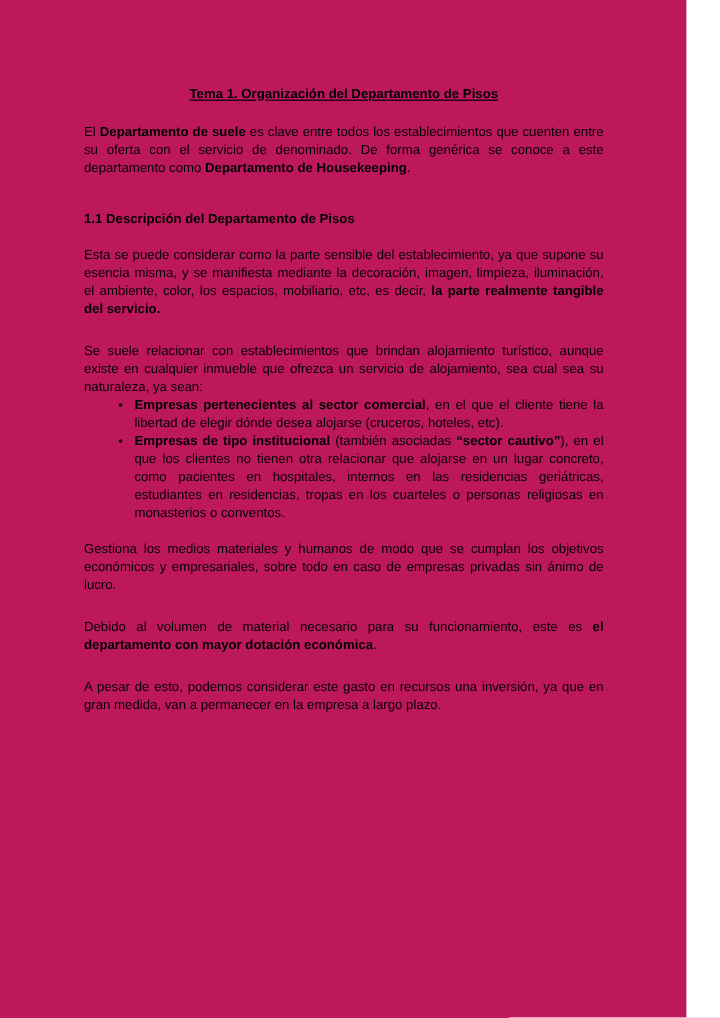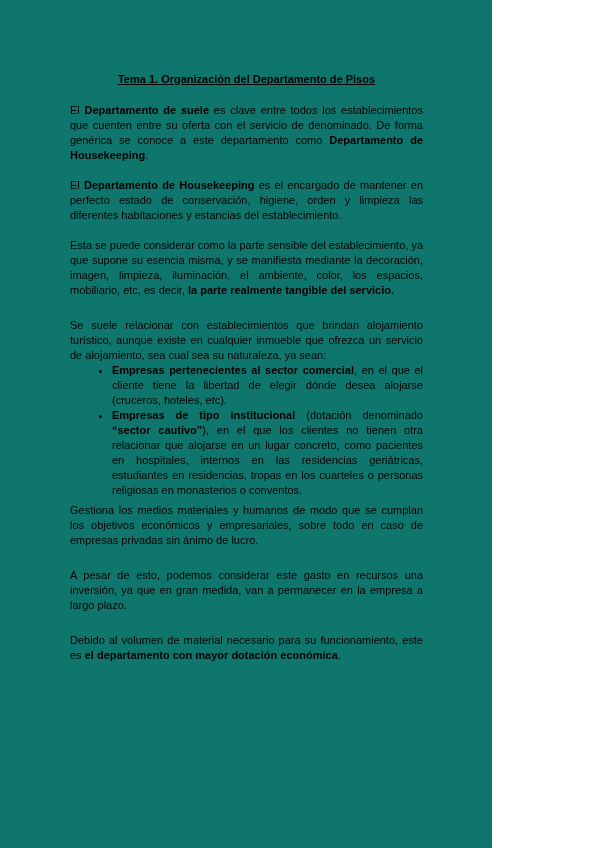--- a/index.html
+++ b/index.html
@@ -2,24 +2,24 @@
 <html><head>
 <meta charset="utf-8">
 <style>
   html, body {
     margin: 0;
     padding: 0;
     background: #ffffff;
   }
   .page {
     position: relative;
-    width: 492px;
+    width: 572px;
     height: 848px;
     box-sizing: border-box;
-    background: #0f766e;
+    background: #be185d;
     padding: 72px 69px 0 70px;
     font-family: "Liberation Sans", sans-serif;
     font-size: 11px;
     line-height: 15px;
     color: #000000;
     overflow: hidden;
   }
   .doc-title {
     text-align: center;
     margin: 0 0 16px 0;
@@ -31,52 +31,52 @@
   }
   p {
     margin: 0 0 15px 0;
     text-align: justify;
   }
   p.tight {
     margin-bottom: 0;
     margin-top: 20px;
   }
   ul {
-    margin: 0 0 5px 0;
+    margin: 0 0 15px 0;
     padding-left: 42px;
     list-style: disc;
   }
   li {
     text-align: justify;
   }
   b { font-weight: bold; }
   .u { text-decoration: underline; }
 </style>
 </head>
 <body>
 
 <div class="page">
 
   <div class="doc-title"><b class="u">Tema 1. Organización del Departamento de Pisos</b></div>
 
   <p><span>El </span><b>Departamento de suele</b><span> es clave entre todos los establecimientos que cuenten entre su oferta con el servicio de denominado. De forma genérica se conoce a este departamento como </span><b>Departamento de Housekeeping</b><span>.</span></p>
 
+  <div class="heading"><b>1.1 Descripción del Departamento de Pisos</b></div>
 
-  <p><span>El </span><b>Departamento de Housekeeping</b><span> es el encargado de mantener en perfecto estado de conservación, higiene, orden y limpieza las diferentes habitaciones y estancias del establecimiento.</span></p>
 
   <p><span>Esta se puede considerar como la parte sensible del establecimiento, ya que supone su esencia misma, y se manifiesta mediante la decoración, imagen, limpieza, iluminación, el ambiente, color, los espacios, mobiliario, etc, es decir, </span><b>la parte realmente tangible del servicio.</b></p>
 
   <p class="tight"><span>Se suele relacionar con establecimientos que brindan alojamiento turístico, aunque existe en cualquier inmueble que ofrezca un servicio de alojamiento, sea cual sea su naturaleza, ya sean:</span></p>
 
   <ul>
     <li><b>Empresas pertenecientes al sector comercial</b><span>, en el que el cliente tiene la libertad de elegir dónde desea alojarse (cruceros, hoteles, etc).</span></li>
-    <li><b>Empresas de tipo institucional</b><span> (dotación denominado </span><b>“sector cautivo”</b><span>), en el que los clientes no tienen otra relacionar que alojarse en un lugar concreto, como pacientes en hospitales, internos en las residencias geriátricas, estudiantes en residencias, tropas en los cuarteles o personas religiosas en monasterios o conventos.</span></li>
+    <li><b>Empresas de tipo institucional</b><span> (también asociadas </span><b>“sector cautivo”</b><span>), en el que los clientes no tienen otra relacionar que alojarse en un lugar concreto, como pacientes en hospitales, internos en las residencias geriátricas, estudiantes en residencias, tropas en los cuarteles o personas religiosas en monasterios o conventos.</span></li>
   </ul>
 
 
 
   <p><span>Gestiona los medios materiales y humanos de modo que se cumplan los objetivos económicos y empresariales, sobre todo en caso de empresas privadas sin ánimo de lucro.</span></p>
 
+  <p class="tight"><span>Debido al volumen de material necesario para su funcionamiento, este es </span><b>el departamento con mayor dotación económica</b><span>.</span></p>
+
   <p class="tight"><span>A pesar de esto, podemos considerar este gasto en recursos una inversión, ya que en gran medida, van a permanecer en la empresa a largo plazo.</span></p>
-
-  <p class="tight"><span>Debido al volumen de material necesario para su funcionamiento, este es </span><b>el departamento con mayor dotación económica</b><span>.</span></p>
 
 </div>
 
 </body></html>

